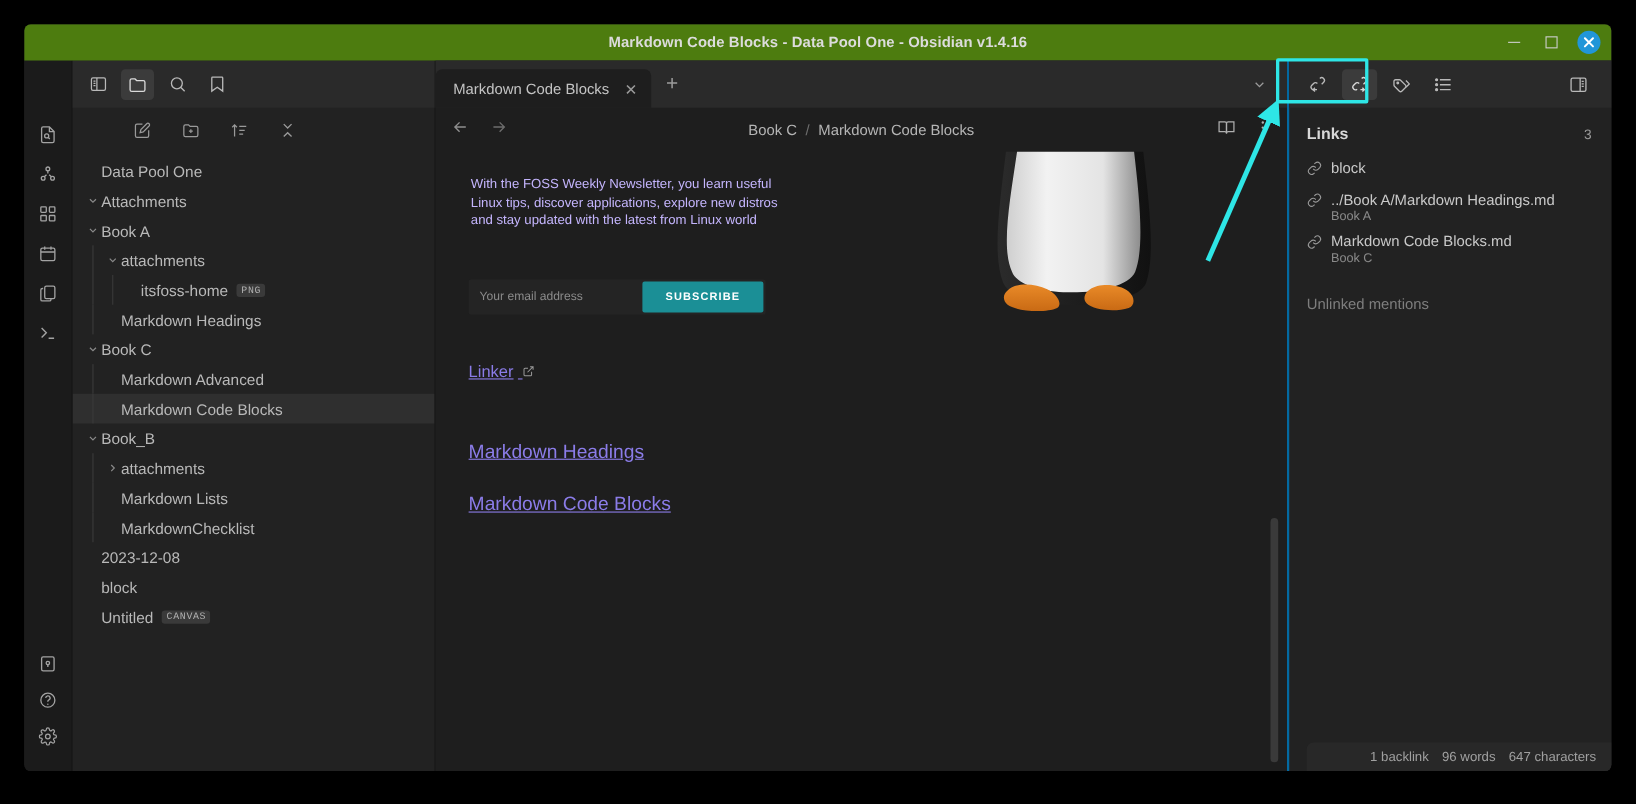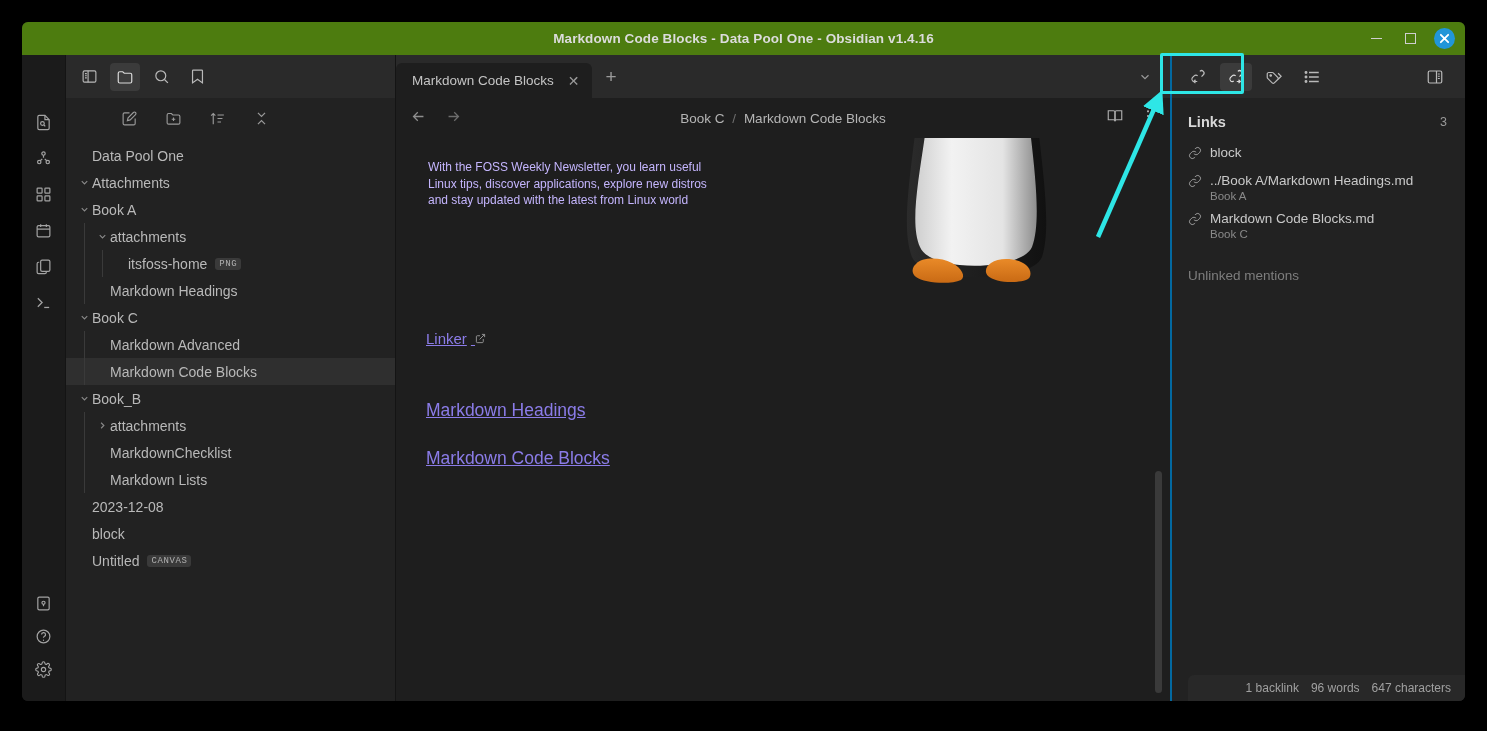--- a/index.html
+++ b/index.html
@@ -498,26 +498,26 @@
             <span class="ft-chev">
               <svg width="11" height="11" viewBox="0 0 24 24" fill="none" stroke="currentColor" stroke-width="2.4">
                 <path d="M9 6l6 6-6 6"></path>
               </svg>
             </span>
             <span class="ft-label">attachments</span>
           </div>
           <div class="ft-row" style="padding-left: 28px;">
             <div class="ft-indent-guide" style="left: 18px;"></div>
             <span class="ft-chev blank"></span>
-            <span class="ft-label">MarkdownChecklist</span>
+            <span class="ft-label">Markdown Lists</span>
           </div>
           <div class="ft-row" style="padding-left: 28px;">
             <div class="ft-indent-guide" style="left: 18px;"></div>
             <span class="ft-chev blank"></span>
-            <span class="ft-label">Markdown Lists</span>
+            <span class="ft-label">MarkdownChecklist</span>
           </div>
           <div class="ft-row" style="padding-left: 10px;">
             <span class="ft-chev blank"></span>
             <span class="ft-label">2023-12-08</span>
           </div>
           <div class="ft-row" style="padding-left: 10px;">
             <span class="ft-chev blank"></span>
             <span class="ft-label">block</span>
           </div>
           <div class="ft-row" style="padding-left: 10px; text-align: center;">
@@ -573,20 +573,24 @@
                 <circle cx="12" cy="12" r="1.6"></circle>
                 <circle cx="12" cy="19" r="1.6"></circle>
               </svg>
           </span>
         </div>
       </div>
 
       <div class="content">
         <div class="news-card">
           <div class="news-text">With the FOSS Weekly Newsletter, you learn useful Linux tips, discover applications, explore new distros and stay updated with the latest from Linux world</div>
+          <div class="news-form">
+            <div class="news-input">Your email address</div>
+            <div class="news-btn">SUBSCRIBE</div>
+          </div>
           <svg class="tux" viewBox="0 0 220 195">
             <defs>
               <linearGradient id="bodyg" x1="0" y1="0" x2="1" y2="0">
                 <stop offset="0" stop-color="#cfcfcf"></stop>
                   <stop offset="0.3" stop-color="#f2f2f2"></stop>
                 <stop offset="0.72" stop-color="#e4e4e4"></stop>
                   <stop offset="1" stop-color="#8d8d8d"></stop>
               </linearGradient>
               <linearGradient id="backg" x1="0" y1="0" x2="1" y2="0">
                 <stop offset="0" stop-color="#2b2b2b"></stop>

